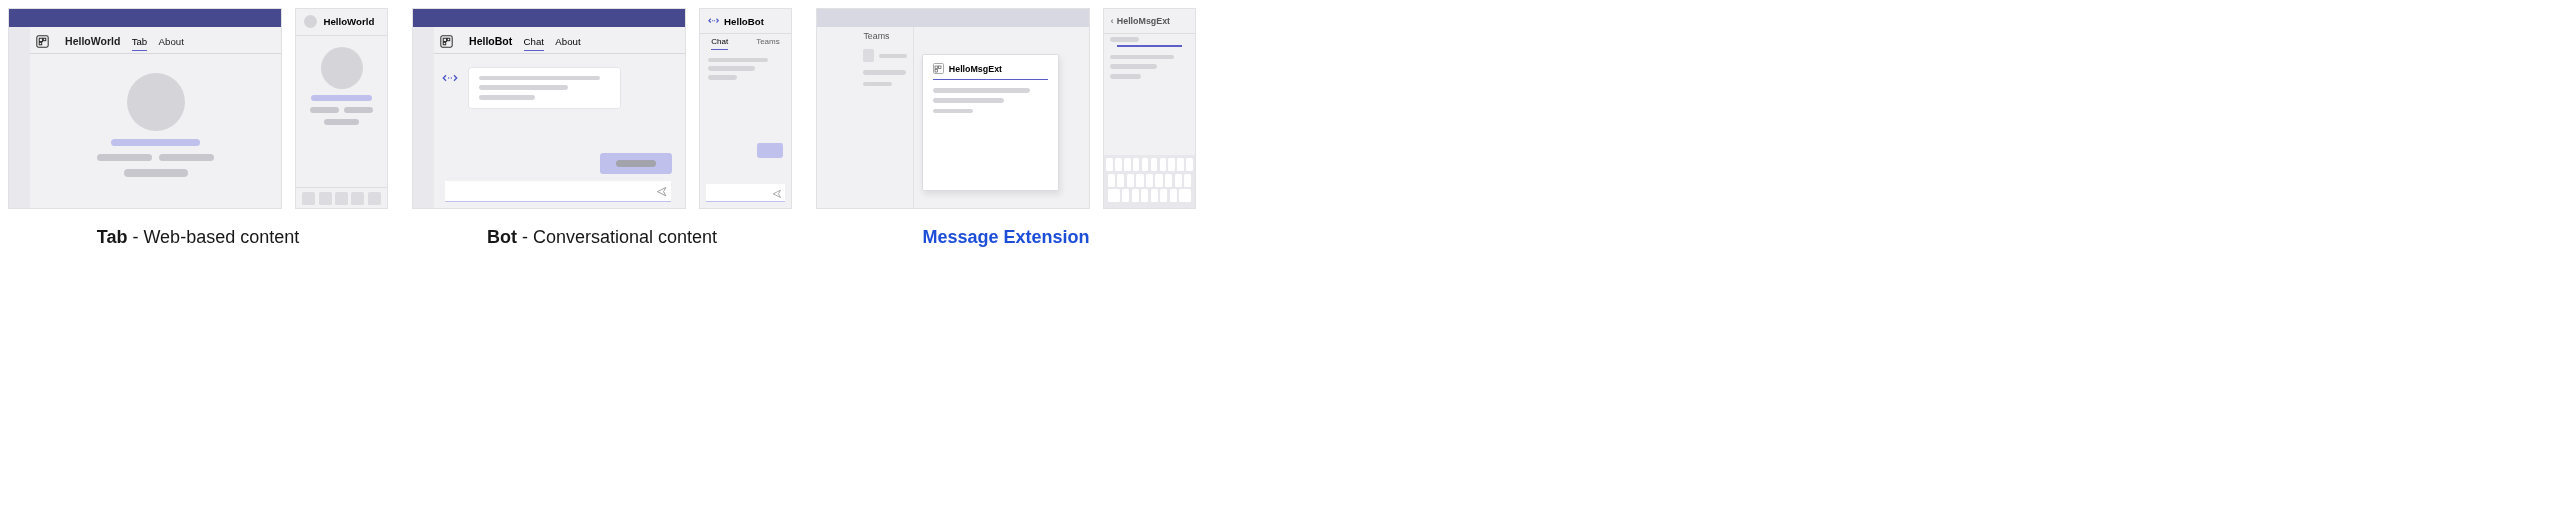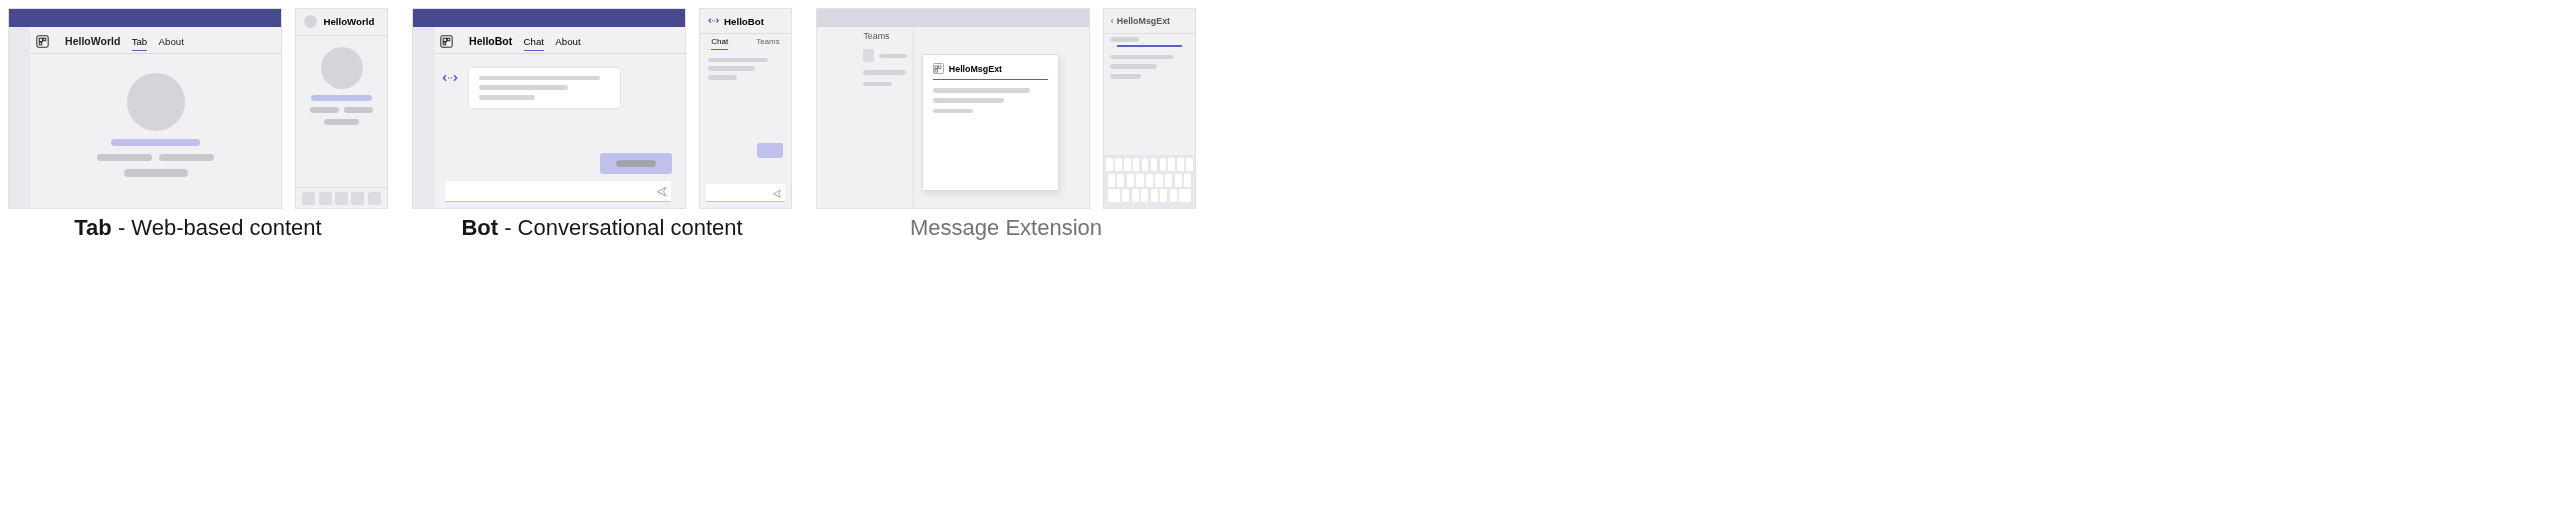--- a/index.html
+++ b/index.html
@@ -187,26 +187,26 @@
   .me-mobile .area { padding:3.2px 6.4px 0;}
   .me-mobile .kb {
     position:absolute; bottom:0; left:0; right:0; height:53px;
     background:#e8e8ec; padding:3.2px 2.4px;
     display:flex; flex-direction:column; gap:2.4px;
   }
   .kbrow { display:flex; gap:2.4px; justify-content:center;}
   .key { background:#fff; border-radius:1.6px; height:13px; width:7.2px; }
 
   .caption {
-    margin-top: 6px;
-    font-size: 22px;
+    margin-top: 18px;
+    font-size: 18px;
     color: #171717;
     white-space: nowrap;
   }
-  .caption.muted { color:#737373; font-weight:400;}
+  .caption.muted { color:#1d4ed8; font-weight:700;}
   .caption .bold { font-weight:700; }
 
   .line-sm { height:4.8px; border-radius:2.4px; background:#d5d5d9; }
   .pbar { height:5.6px; border-radius:3.2px; }
 
 </style>
 </head>
 <body>
 
 <div class="row">

